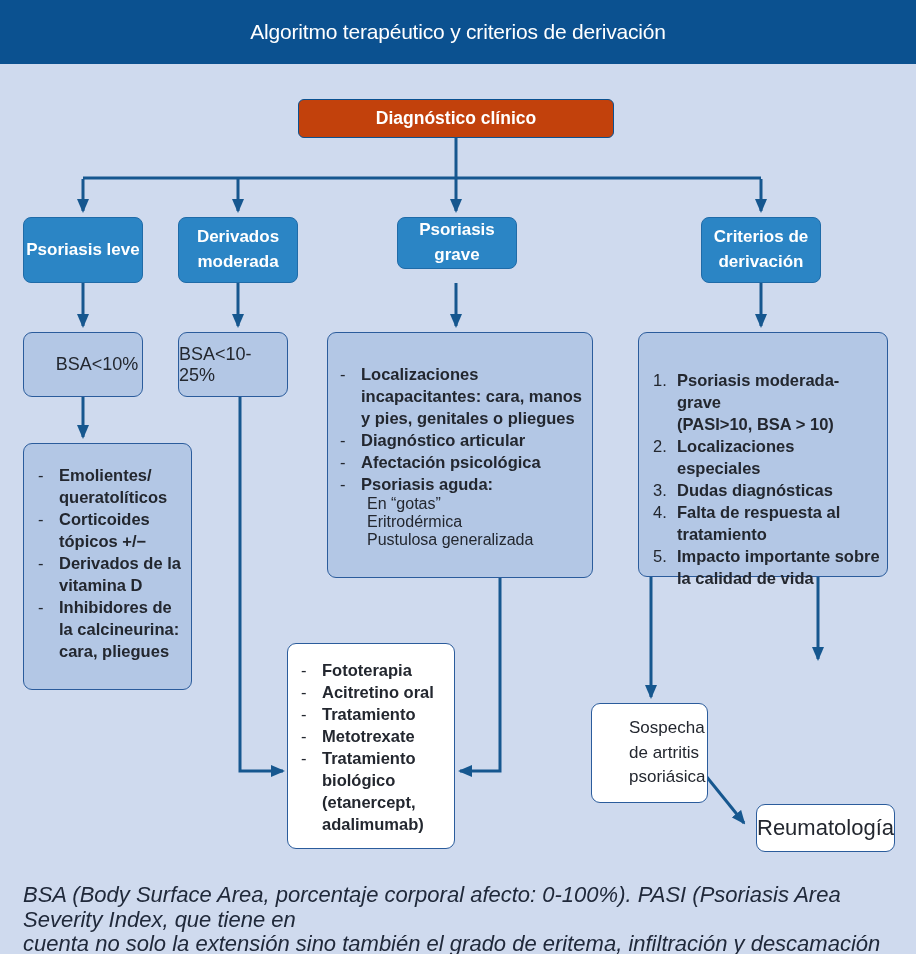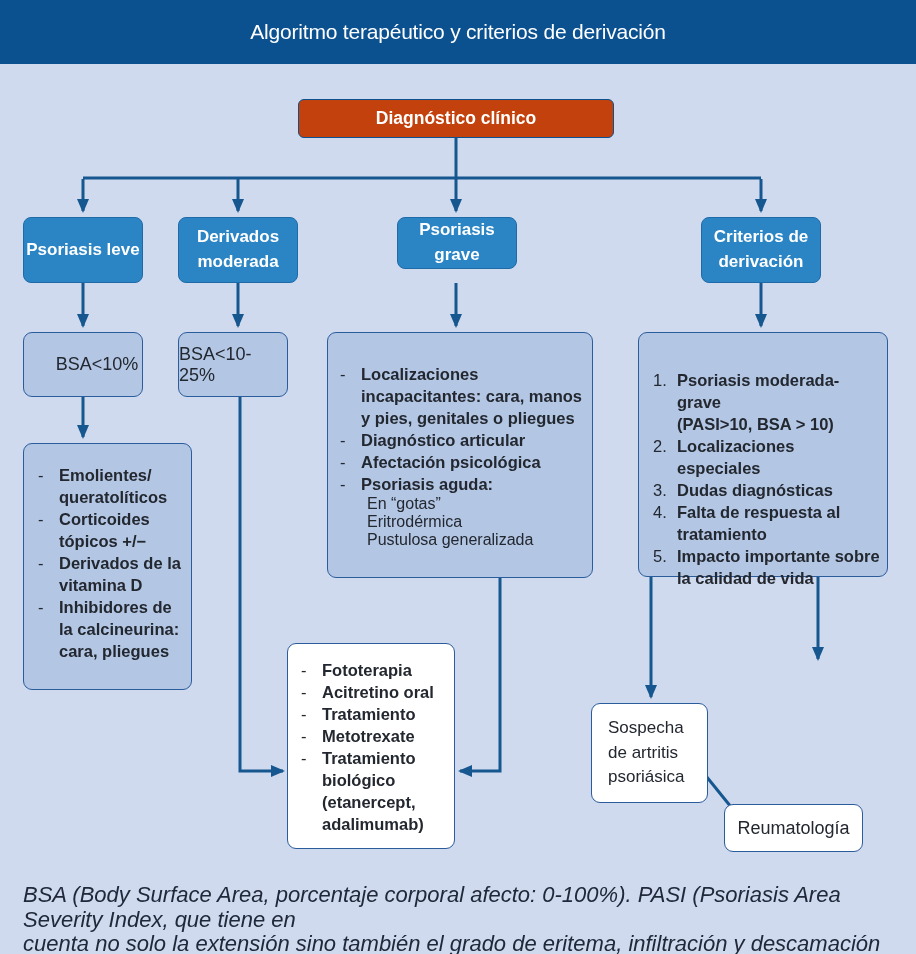--- a/index.html
+++ b/index.html
@@ -36,23 +36,23 @@
   #box-bsa-leve{left:23px;top:332px;width:120px;height:65px;padding-left:28px;}
   #box-bsa-moderada{left:178px;top:332px;width:110px;height:65px;}
   #box-leve-tx{left:23px;top:443px;width:169px;height:247px;padding:20px 8px 0 14px;}
   #box-grave-criteria{left:327px;top:332px;width:266px;height:246px;padding:30px 6px 0 12px;}
   #box-derivation{left:638px;top:332px;width:250px;height:245px;padding:36px 6px 0 14px;}
 
   
   .node-white{background:#ffffff;border:1.5px solid #2b5c9c;border-radius:9px;color:#23272f;}
   #box-systemic{left:287px;top:643px;width:168px;height:206px;padding:15px 6px 0 13px;}
   #box-sospecha{left:591px;top:703px;width:117px;height:100px;display:flex;flex-direction:column;
-    justify-content:center;padding-left:16px;font-size:17px;line-height:1.45;white-space:pre-line;}
+    justify-content:center;padding-left:37px;font-size:17px;line-height:1.45;white-space:pre-line;}
   #box-dermatologia{left:750px;top:665px;width:139px;height:52px;font-size:18px;}
-  #box-reumatologia{left:724px;top:804px;width:139px;height:48px;font-size:18px;}
+  #box-reumatologia{left:756px;top:804px;width:139px;height:48px;font-size:22px;}
 
   
   .dash-list,.num-list{margin:0;padding:0;list-style:none;font-size:16.5px;line-height:22px;color:#23272f;}
   .dash-list li,.num-list li{display:flex;align-items:flex-start;margin:0;}
   .dash-list .mk{flex:0 0 21px;}
   .num-list .mk{flex:0 0 24px;}
   .li-text{white-space:pre-line;font-weight:bold;}
   .sub-lines{white-space:pre-line;margin-left:27px;}
 
   

